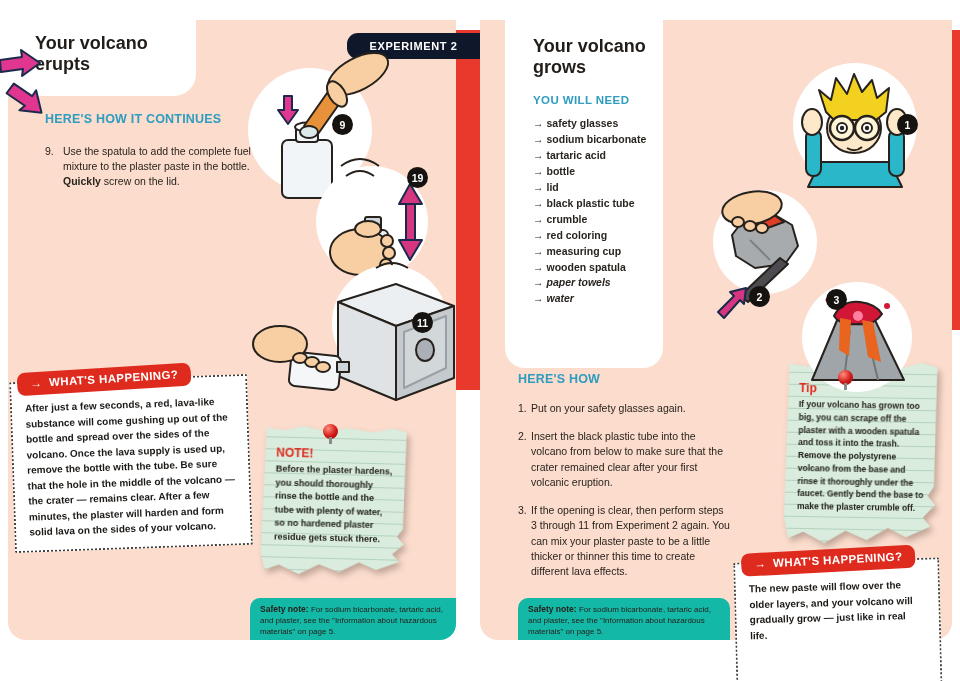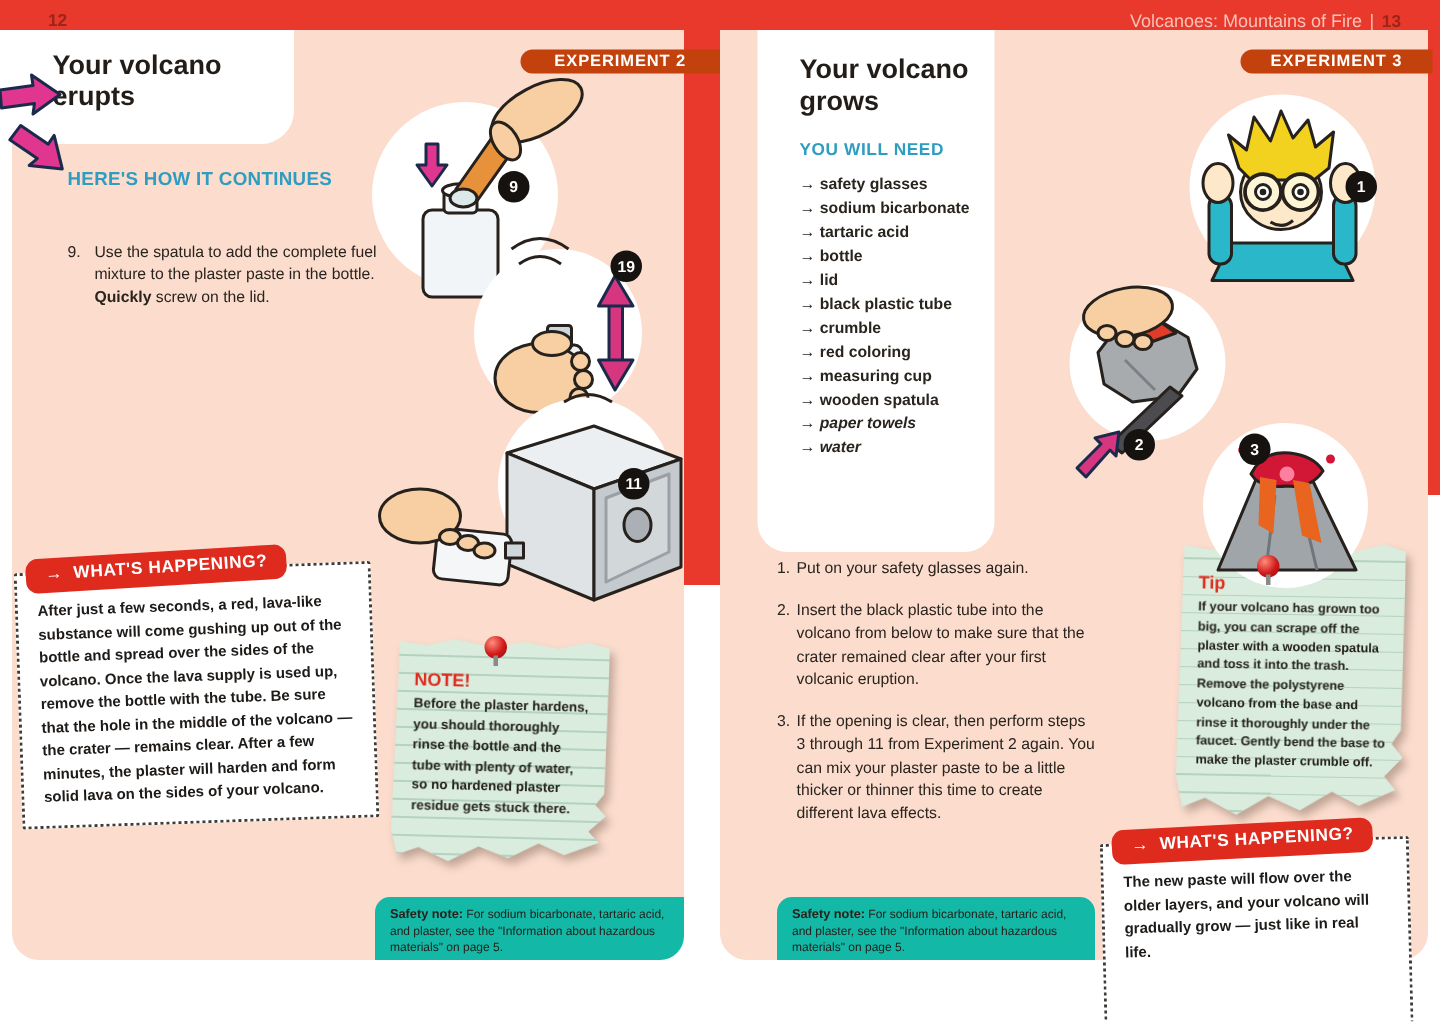--- a/index.html
+++ b/index.html
@@ -32,31 +32,31 @@
 
   .titlecol-right { position:absolute; left:25px; top:0; width:158px; height:348px; background:#fff;
                     border-radius:0 0 20px 20px; padding:16px 10px 0 28px; }
   .ywn-head { color:#2e9dc0; font-weight:bold; font-size:11.5px; letter-spacing:0.4px; margin:17px 0 10px; }
   .ywn-list { list-style:none; margin:0; padding:0; font-size:10.5px; font-weight:bold; color:#29241e; line-height:1.42; }
   .ywn-list li { padding-left:13px; text-indent:-13px; margin-bottom:1px; }
   .ywn-list li.it { font-style:italic; }
   .ywn-list .bl { margin-right:3px; }
 
   
-  .exp-badge { position:absolute; top:33px; height:16px; background:#c2410c; color:#fff; font-weight:bold;
+  .exp-badge { position:absolute; top:33px; height:26px; background:#0f172a; color:#fff; font-weight:bold;
                font-size:11px; letter-spacing:0.6px; border-radius:11px 0 0 11px;
                display:flex; align-items:center; justify-content:center; }
   .exp-2 { left:347px; width:133px; }
   .exp-3 { left:827px; width:128px; }
 
   
   .section-head { color:#2e9dc0; font-weight:bold; font-size:12.5px; letter-spacing:0.2px; }
   .left-content  { position:absolute; left:37px; top:92px;  width:208px; }
   .right-content { position:absolute; left:38px; top:352px; width:214px; }
-  .left-content .section-head { margin-bottom:35px; }
+  .left-content .section-head { margin-bottom:18px; }
   .right-content .section-head { margin-bottom:15px; }
   .step { display:flex; margin-bottom:13px; font-size:10.5px; color:#29241e; line-height:1.45; }
   .step .n { flex:none; width:18px; }
   .right-content .step .n { width:13px; }
   .step .t { flex:1; }
 
   
   .wh-box { position:absolute; background:#fff; border:2px dotted #3f3b36; border-radius:2px;
             padding:17px 13px 10px; }
   .wh-pill { position:absolute; top:-13px; left:6px; background:#df2b1e; color:#fff; font-weight:bold;
@@ -98,26 +98,20 @@
   .fig-badge { position:absolute; width:21px; height:21px; background:#15120f; border-radius:50%;
                color:#fff; font-size:10.5px; font-weight:bold; display:flex; align-items:center;
                justify-content:center; z-index:5; }
   .intro-arrows { position:absolute; left:0; top:48px; z-index:4; }
 </style>
 </head>
 <body>
 
 <div class="sheet">
 
-  <div class="topbar">
-    <span class="pn pn-left">12</span>
-    <span class="bar-right">
-      <span>Volcanoes: Mountains of Fire</span><span class="sep">|</span><span class="pn-r">13</span>
-    </span>
-  </div>
 
   <div class="gutter"></div>
   <div class="edge-right"></div>
 
   <div class="pg pg-left">
 
     <div class="titlebox-left">
       <div class="page-title">Your volcano
 erupts</div>
     </div>
@@ -215,20 +209,21 @@
         <li><span class="bl">→</span><span>crumble</span></li>
         <li><span class="bl">→</span><span>red coloring</span></li>
         <li><span class="bl">→</span><span>measuring cup</span></li>
         <li><span class="bl">→</span><span>wooden spatula</span></li>
         <li class="it"><span class="bl">→</span><span>paper towels</span></li>
         <li class="it"><span class="bl">→</span><span>water</span></li>
       </ul>
     </div>
 
     <div class="right-content">
+      <div class="section-head">HERE'S HOW</div>
       <div class="step">
         <span class="n">1.</span>
         <span class="t">Put on your safety glasses again.</span>
       </div>
       <div class="step">
         <span class="n">2.</span>
         <span class="t">Insert the black plastic tube into the volcano from below to make sure that the crater remained clear after your first volcanic eruption.</span>
       </div>
       <div class="step">
         <span class="n">3.</span>
@@ -299,20 +294,19 @@
       </div>
       <div class="wh-text">The new paste will flow over the older layers, and your volcano will gradually grow — just like in real life.</div>
     </div>
 
     <div class="safety safety-right">
       <b>Safety note:</b><span> For sodium bicarbonate, tartaric acid, and plaster, see the "Information about hazardous materials" on page 5.</span>
     </div>
   </div>
 
   <div class="exp-badge exp-2">EXPERIMENT 2</div>
-  <div class="exp-badge exp-3">EXPERIMENT 3</div>
 
   <svg class="intro-arrows" width="64" height="80" viewBox="0 0 64 80">
     <polygon points="0,12 22,9 21,2 40,15 22,28 23,21 1,24" fill="#e0368f" stroke="#1b2a4c" stroke-width="2" stroke-linejoin="round"></polygon>
     <polygon points="6,48 28,45 27,38 46,51 28,64 29,57 7,60" fill="#e0368f" stroke="#1b2a4c" stroke-width="2" stroke-linejoin="round" transform="rotate(42 26 52)"></polygon>
   </svg>
 
 </div>
 
 </body></html>

